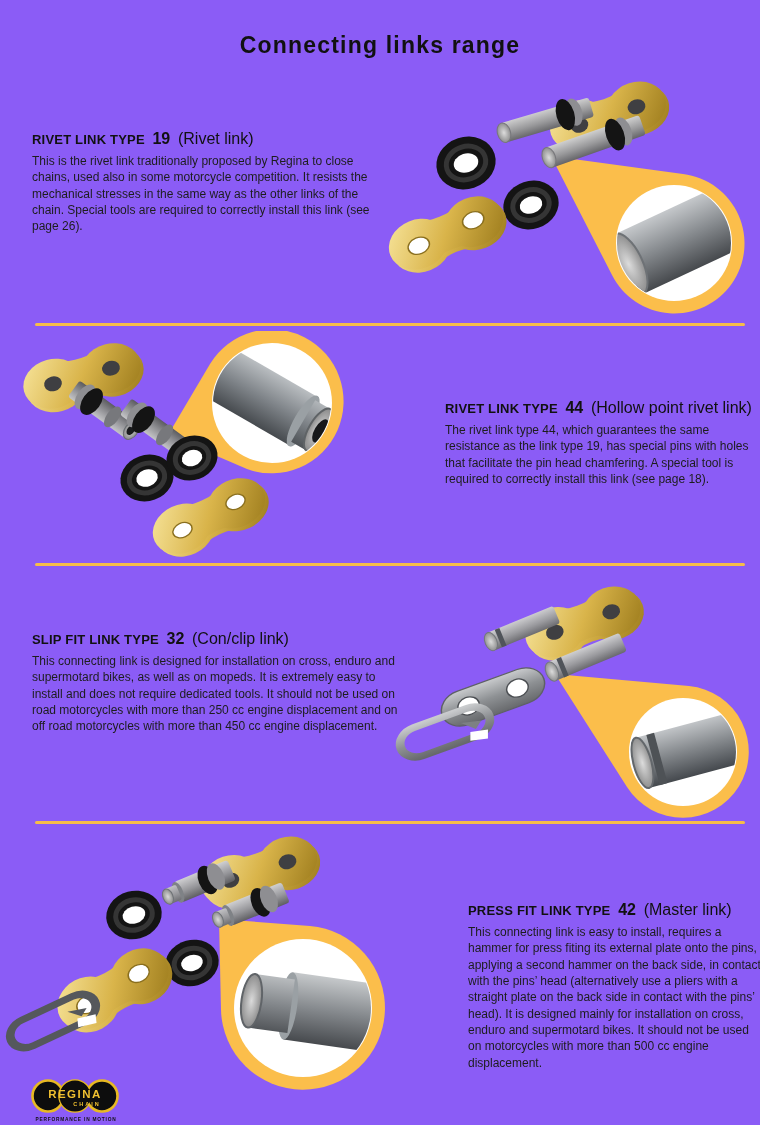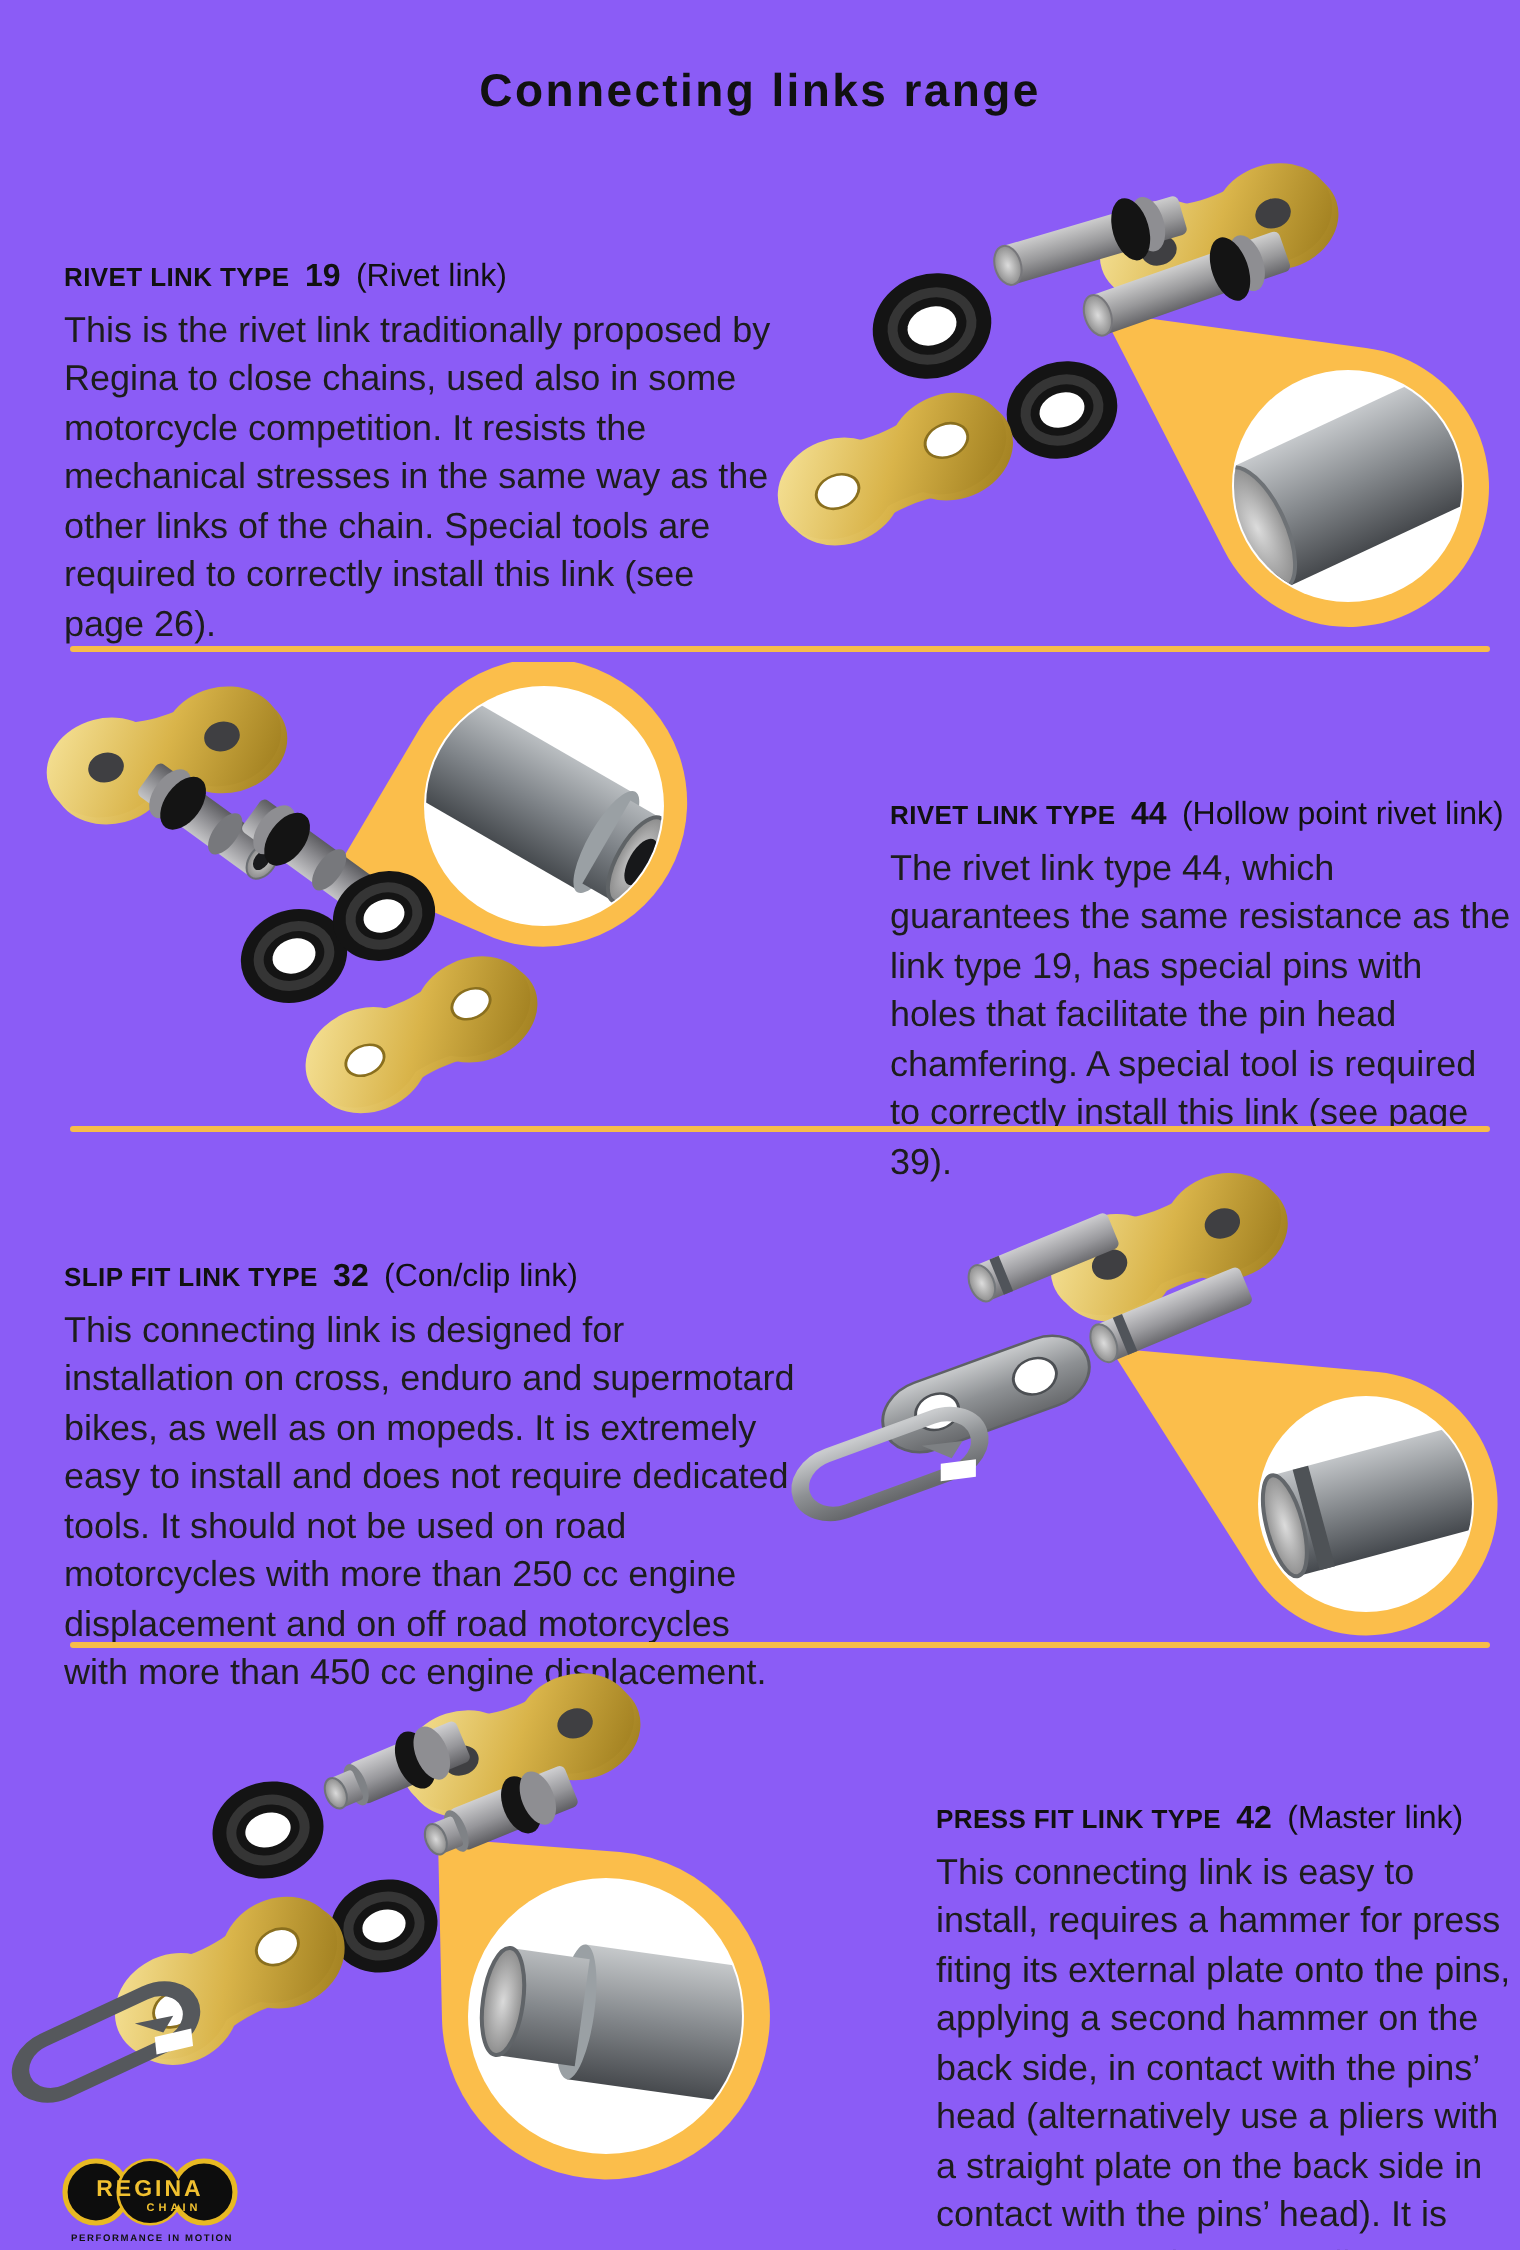--- a/index.html
+++ b/index.html
@@ -6,21 +6,21 @@
   html,body { background:#ffffff; }
   body { font-family:"Liberation Sans", sans-serif; color:#1c1c1c; }
   .page { position:relative; width:760px; height:1125px; background:#8b5cf6; overflow:hidden; }
   .page-title { position:absolute; top:32px; left:0; width:760px; text-align:center;
                 font-size:23px; font-weight:bold; letter-spacing:1.2px; color:#111; }
   .text-block { position:absolute; }
   .sec-heading { white-space:nowrap; color:#111; }
   .hp { font-weight:bold; font-size:13px; letter-spacing:0.2px; }
   .hn { font-weight:bold; font-size:16px; padding:0 1px; }
   .hs { font-weight:normal; font-size:16px;text-align:right; }
-  .sec-body { font-size:18px; line-height:1.36; margin-top:3px; color:#1d1d1d; }
+  .sec-body { font-size:12px; line-height:1.36; margin-top:3px; color:#1d1d1d; }
   .divider { position:absolute; left:35px; width:710px; height:3px; background:#F7BD49; border-radius:2px; }
   .illus { position:absolute; }
   svg { display:block; }
 </style>
 </head>
 <body>
 
 <div class="page">
 
   <div class="page-title">Connecting links range</div>
@@ -208,21 +208,21 @@
           <use href="#bPeanut"></use>
           <ellipse cx="-30" cy="2" rx="10" ry="9" fill="#ffffff" stroke="#8a6f1e" stroke-width="1.5"></ellipse>
           <ellipse cx="30" cy="-2" rx="10" ry="9" fill="#ffffff" stroke="#8a6f1e" stroke-width="1.5"></ellipse>
         </g>
       </g>
     </svg>
   </div>
 
   <div class="text-block" style="left:445px; top:391px; width:312px;">
     <h2 class="sec-heading"><span class="hp">RIVET LINK TYPE</span> <span class="hn">44</span> <span class="hs">(Hollow point rivet link)</span></h2>
-    <p class="sec-body">The rivet link type 44, which guarantees the same resistance as the link type 19, has special pins with holes that facilitate the pin head chamfering. A special tool is required to correctly install this link (see page 39).</p>
+    <p class="sec-body">The rivet link type 44, which guarantees the same resistance as the link type 19, has special pins with holes that facilitate the pin head chamfering. A special tool is required to correctly install this link (see page 18).</p>
   </div>
 
   <div class="divider" style="top:563px;"></div>
 
   <div class="text-block" style="left:32px; top:622px; width:368px;">
     <h2 class="sec-heading"><span class="hp">SLIP FIT LINK TYPE</span> <span class="hn">32</span> <span class="hs">(Con/clip link)</span></h2>
     <p class="sec-body">This connecting link is designed for installation on cross, enduro and supermotard bikes, as well as on mopeds. It is extremely easy to install and does not require dedicated tools. It should not be used on road motorcycles with more than 250 cc engine displacement and on off road motorcycles with more than 450 cc engine displacement.</p>
   </div>
 
   <div class="illus" style="left:383px; top:574px;">

